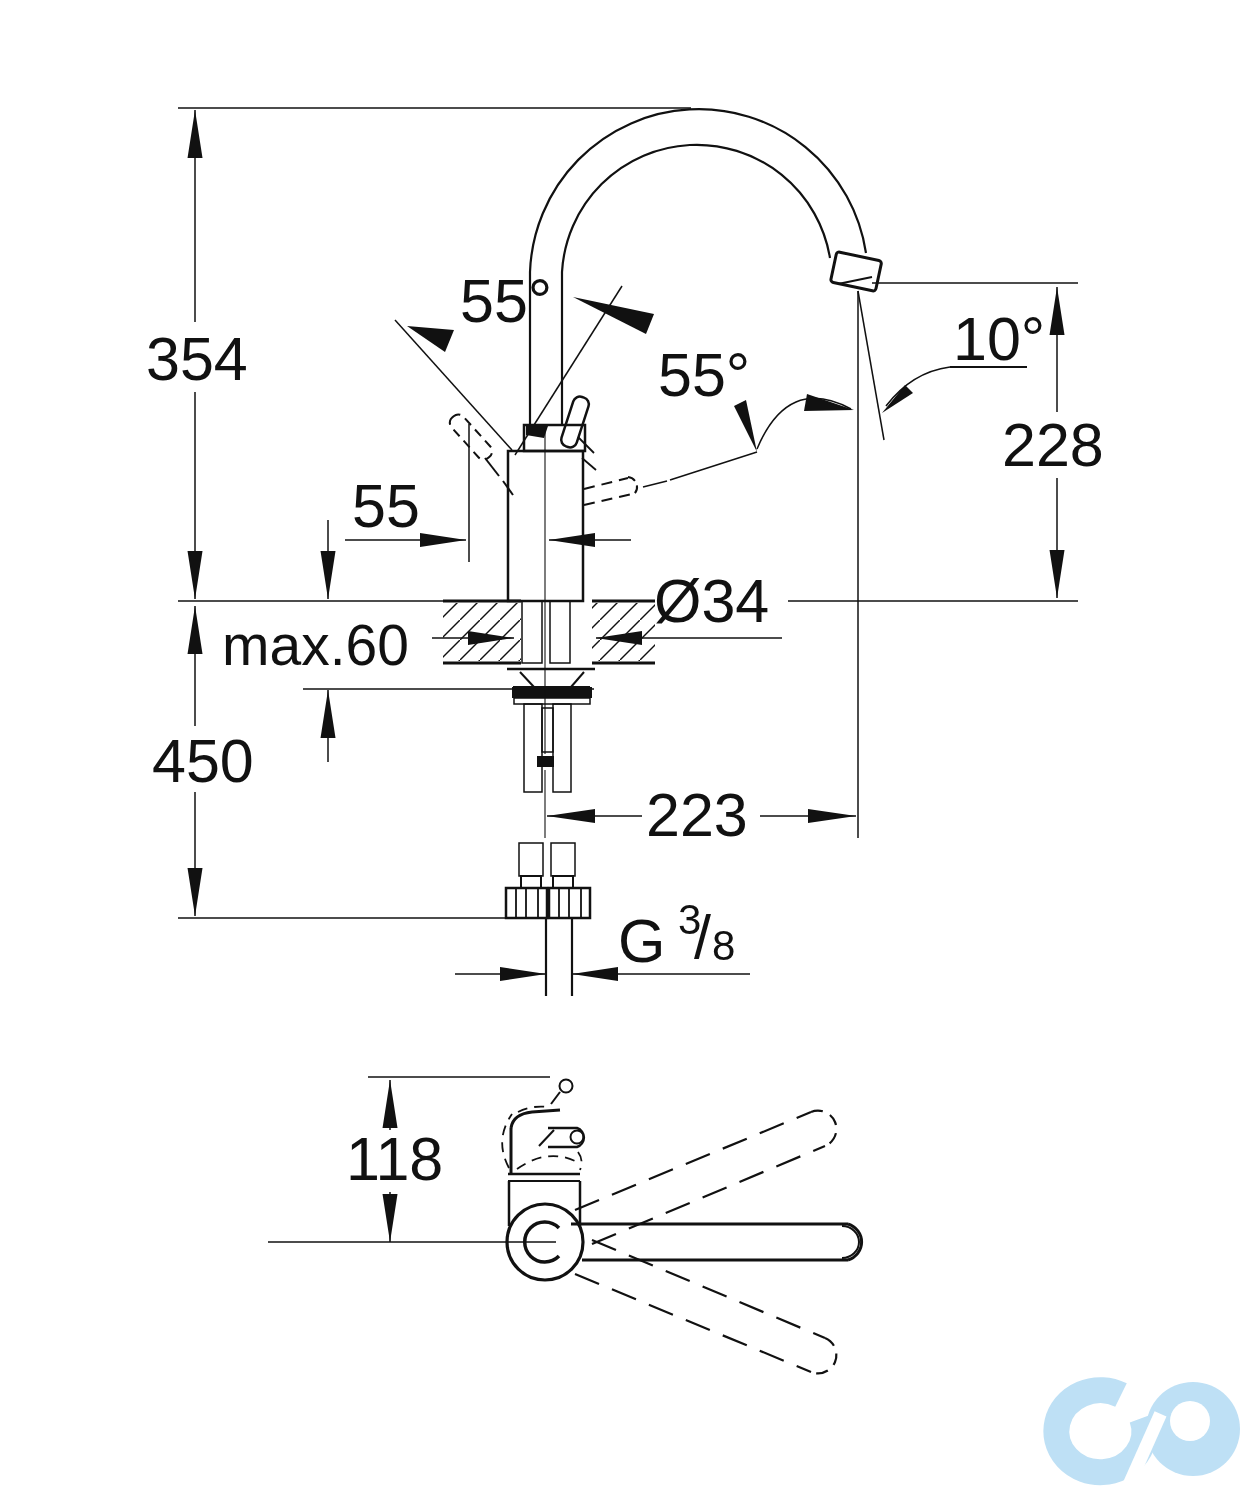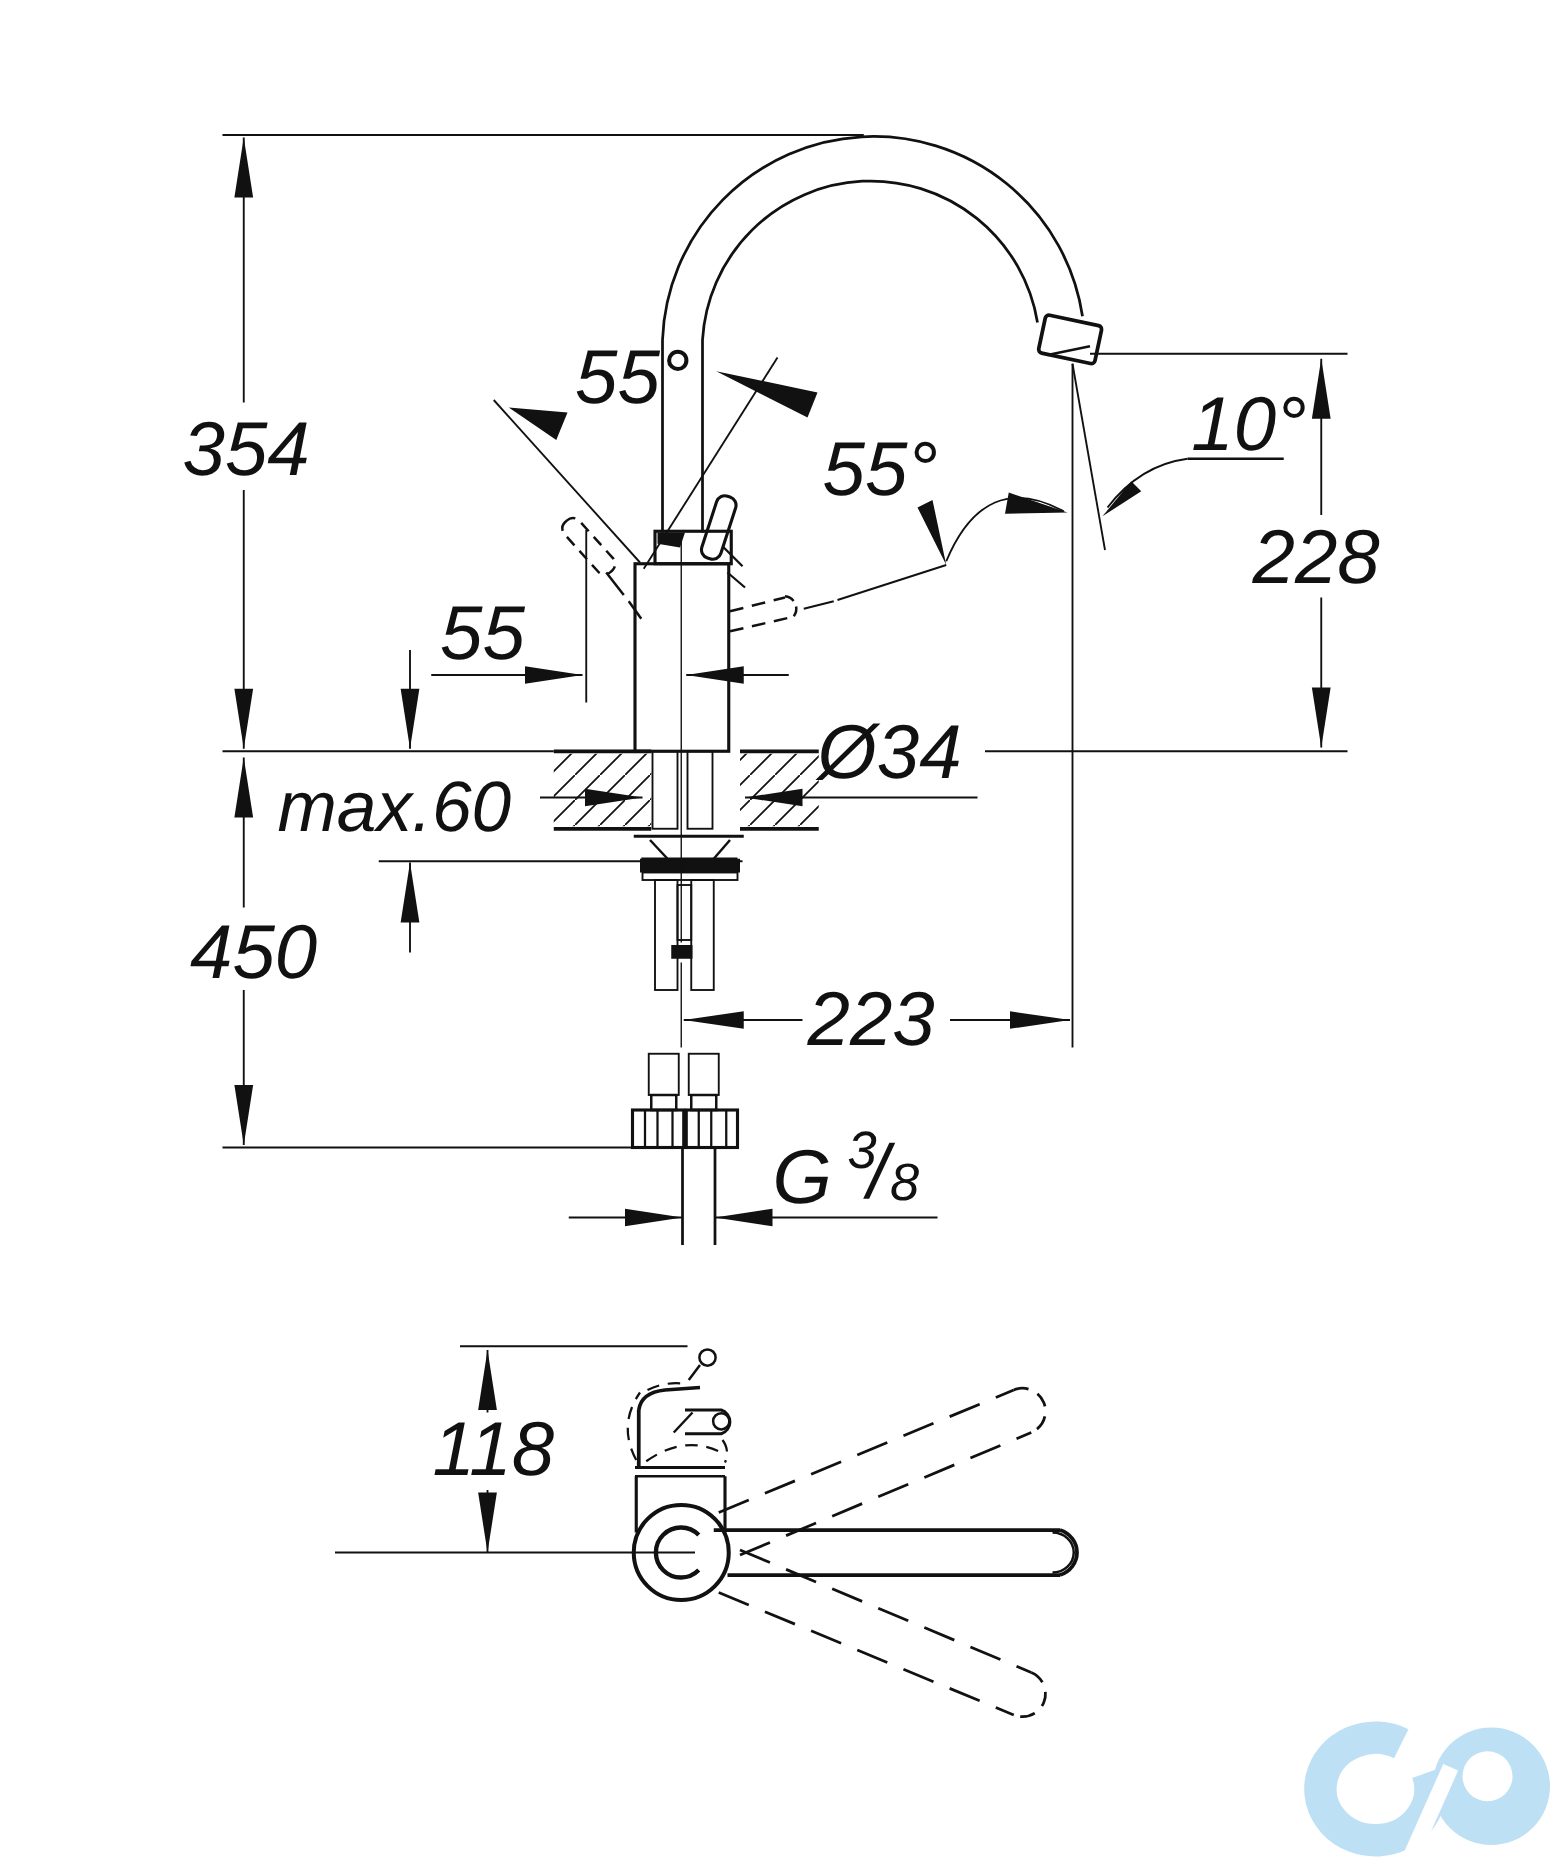--- a/index.html
+++ b/index.html
@@ -1,16 +1,16 @@
 <!DOCTYPE html>
 <html><head>
 <meta charset="utf-8">
 <style>
   html,body{margin:0;padding:0;background:#ffffff;}
-  .page{width:1249px;height:1500px;position:relative;background:#fff;margin:0 auto;overflow:hidden;font-style:italic;}
+  .page{width:1249px;height:1500px;position:relative;background:#fff;margin:0 auto;overflow:hidden;}
   svg{display:block;}
   svg text{font-family:"Liberation Sans","DejaVu Sans",sans-serif;fill:#111;}
   .t60{font-size:61px;}
   .t58{font-size:57px;}
   .t42{font-size:42px;}
   .ln{stroke:#111;fill:none;}
   .thin{stroke-width:1.5;}
   .med{stroke-width:2.2;}
   .thick{stroke-width:3;}
   .arr{fill:#111;stroke:none;}

